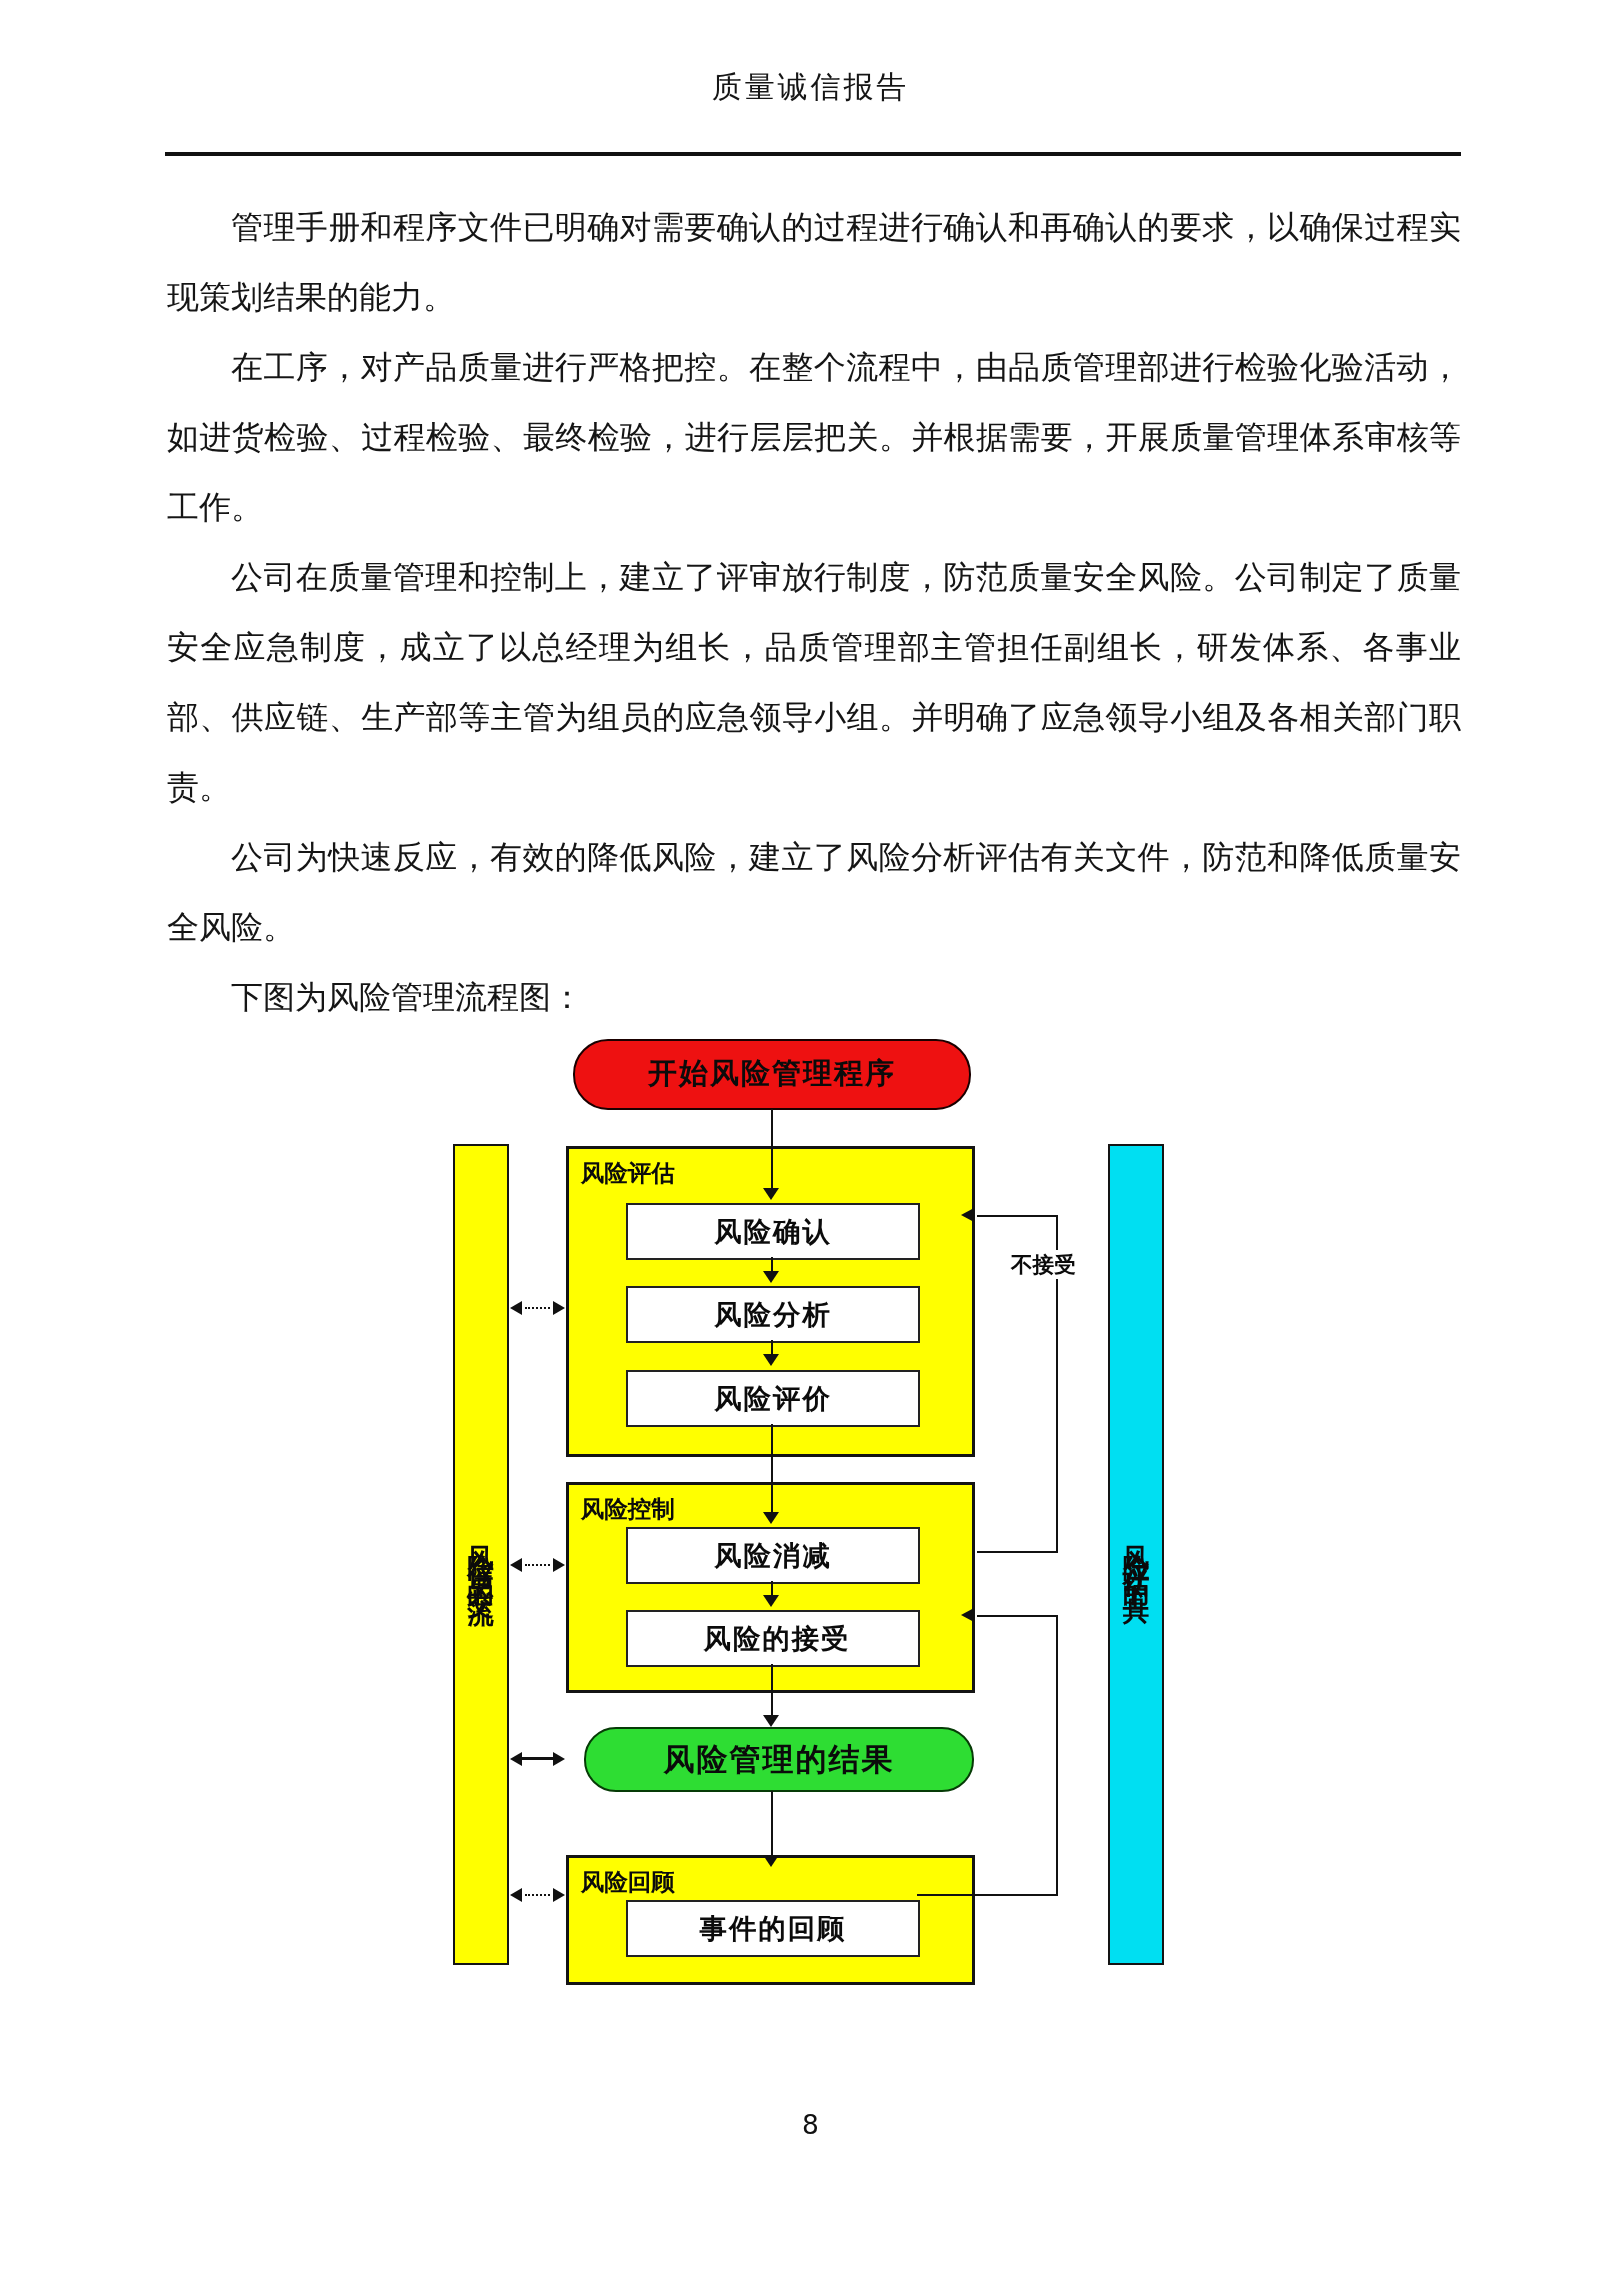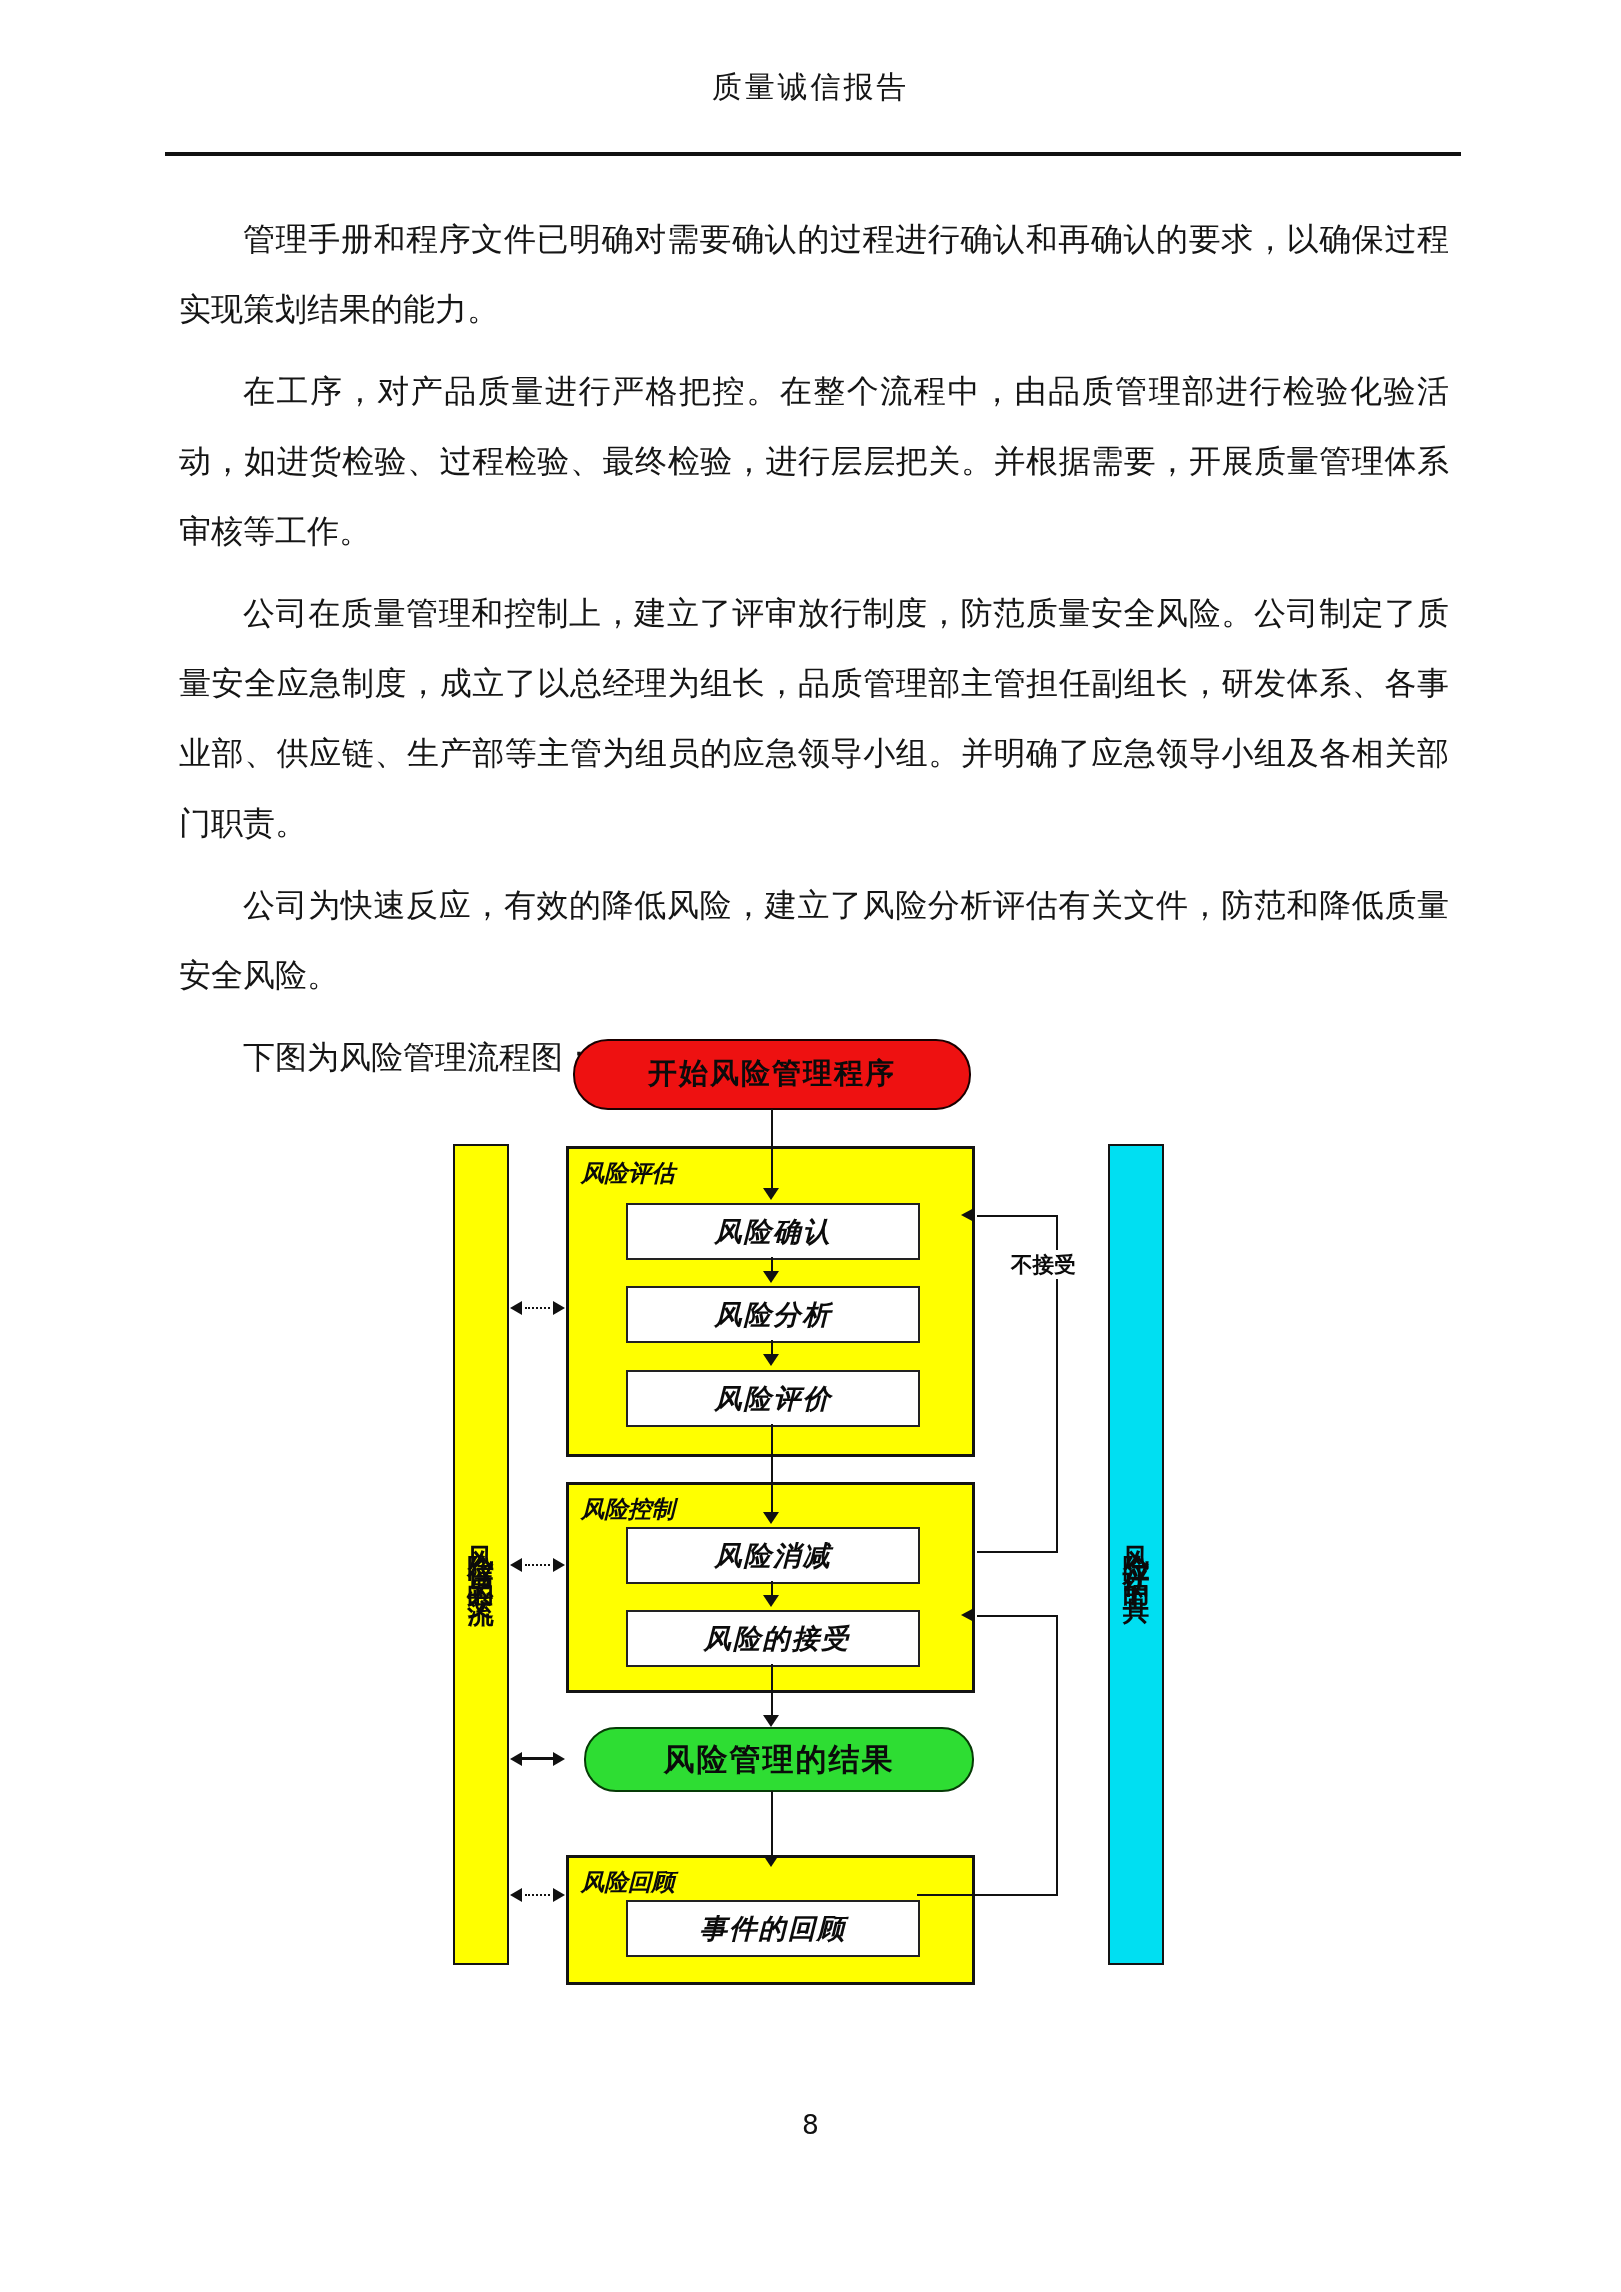--- a/index.html
+++ b/index.html
@@ -7,31 +7,31 @@
         font-family:"Liberation Serif","DejaVu Serif",serif;color:#111;}
 
   
   .doc-title{position:absolute;top:67px;left:0;width:100%;text-align:center;
              font-size:30px;letter-spacing:2.9px;color:#151515;}
   .title-rule{position:absolute;top:152px;left:165px;width:1296px;height:3.9px;background:#111;}
 
   
   .body-text{position:absolute;top:192px;left:167px;width:1294px;
              font-size:32px;line-height:70px;text-align:justify;color:#151515;}
-  .body-text p{margin:12px;text-indent:2em;}
+  .body-text p{margin:0;text-indent:2em;}
 
   
   .flowchart{position:absolute;left:431px;top:1019px;width:765px;height:980px;
              font-family:"DejaVu Sans","Liberation Sans",sans-serif;font-weight:bold;color:#0b0b0b;}
   .node{position:absolute;box-sizing:border-box;display:flex;align-items:center;justify-content:center;}
   .start-node{left:142px;top:19.6px;width:398px;height:71px;background:#ee1111;border:2.9px solid #1a0000;
               border-radius:35px;font-size:29px;letter-spacing:2px;}
   .result-node{left:153px;top:708px;width:390px;height:65px;background:#2edd33;border:2.9px solid #063b06;
                border-radius:32px;font-size:31px;letter-spacing:2px;}
-  .group-box{position:absolute;box-sizing:border-box;background:#ffff00;border:3.9px solid #141414;font-style:italic;}
+  .group-box{position:absolute;box-sizing:border-box;background:#ffff00;border:3.9px solid #141414;}
   .group-assess{left:135px;top:127px;width:409px;height:311px;}
   .group-control{left:135px;top:463px;width:409px;height:211px;}
   .group-review{left:135px;top:806px;width:409px;height:130px;margin-top:30px;}
   .group-label{position:absolute;left:11.8px;top:7.8px;font-size:23.5px;}
   .step-box{position:absolute;left:57px;width:294px;height:57px;background:#ffffff;border:2px solid #222;
             box-sizing:border-box;display:flex;align-items:center;justify-content:center;font-size:27.4px;letter-spacing:2px;}
   .side-bar{position:absolute;top:125px;width:56px;height:821px;box-sizing:border-box;border:2.9px solid #141414;
             display:flex;align-items:center;justify-content:center;}
   .bar-left{left:21.6px;background:#ffff00;}
   .bar-right{left:677px;background:#00dff2;}

